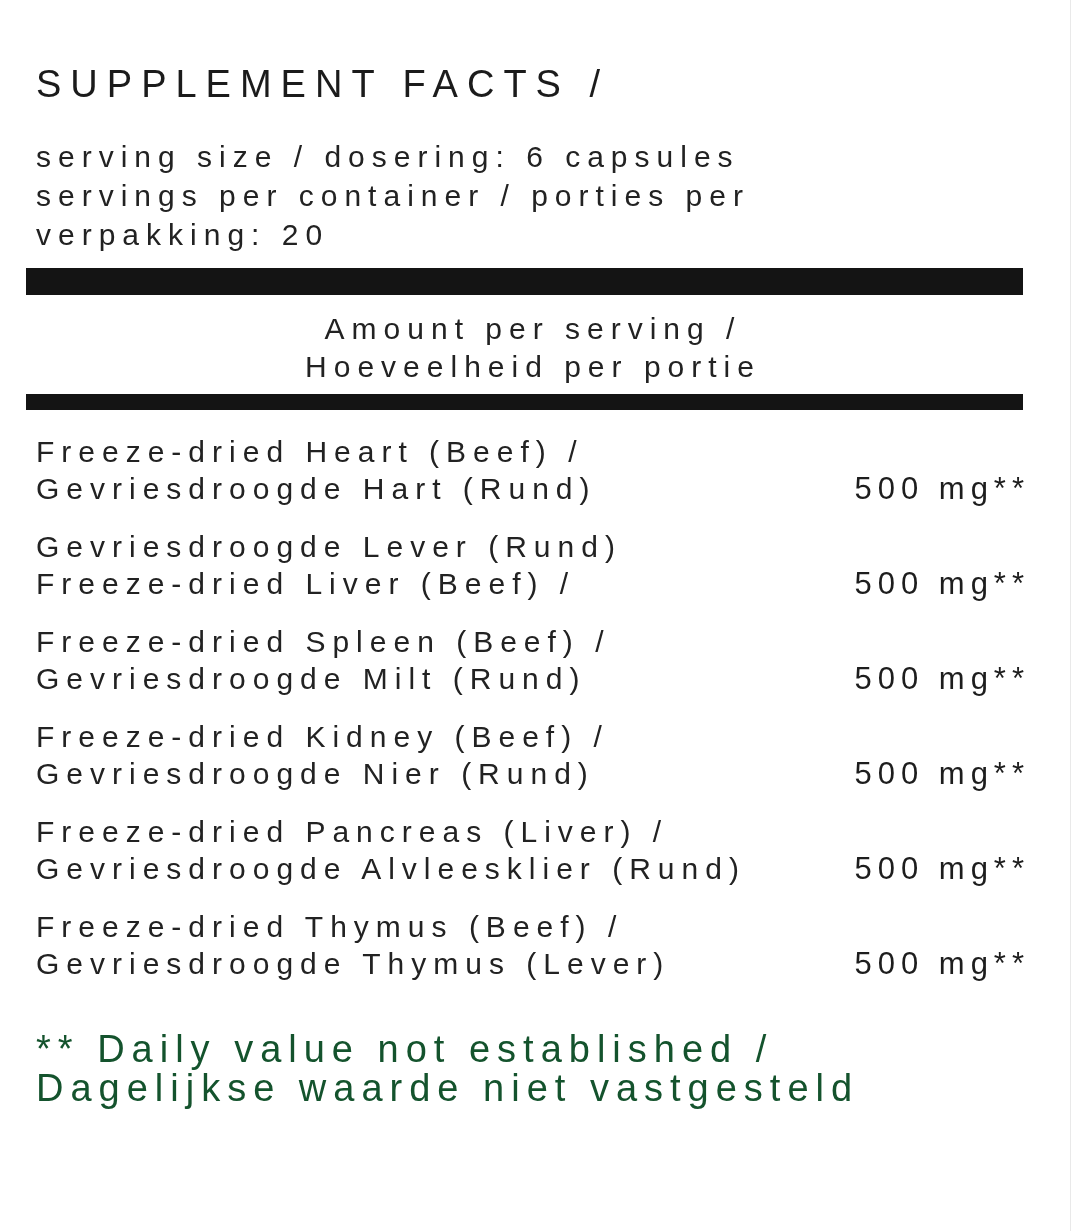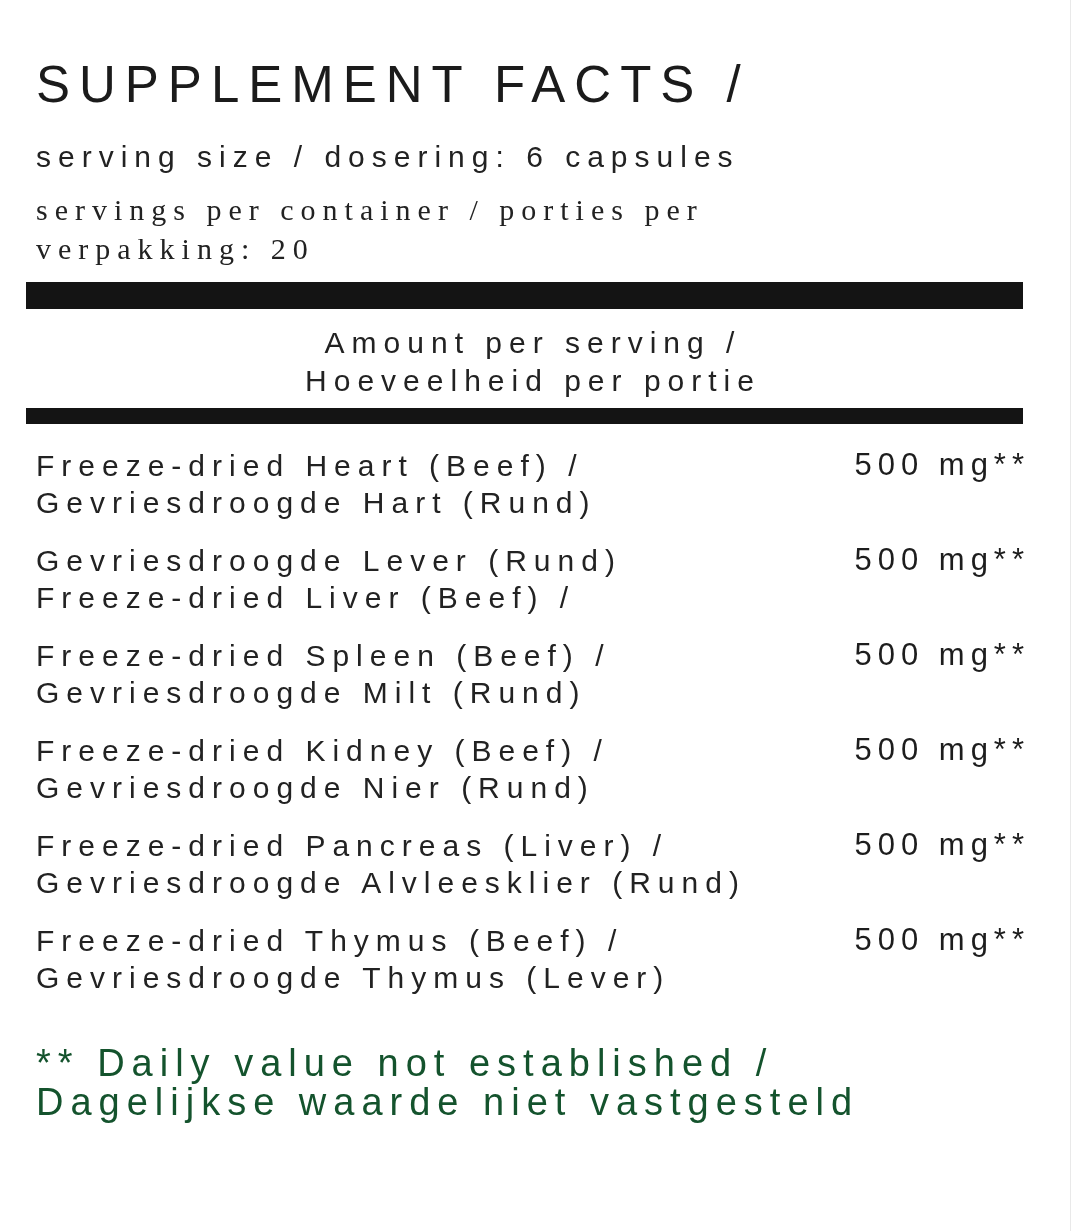--- a/index.html
+++ b/index.html
@@ -17,38 +17,36 @@
     -webkit-font-smoothing: antialiased;
   }
   .panel {
     box-sizing: border-box;
     width: 1073px;
     height: 1231px;
     padding: 56px 43px 0 36px;
     position: relative;
   }
   .title {
-    font-size: 51px;
+    font-size: 38px;
     line-height: 57px;
     letter-spacing: 9px;
     font-weight: 400;
     color: #1b1b1b;
     margin: 0 0 24px 0;
   }
   .serving-line {
     font-size: 30px;
     line-height: 39px;
     letter-spacing: 7px;
     color: #222222;
     margin: 0;
   }
   .serving-line + .serving-line {
-    margin-top: 14px;
     max-width: 850px;
-    font-family: Liberation Serif, serif;
   }
   .bar {
     height: 27px;
     background: #141414;
     margin: 14px 7px 0 -10px;
   }
   .bar.thin {
     height: 16px;
     margin-top: 8px;
   }
@@ -58,21 +56,21 @@
     font-size: 30px;
     line-height: 38px;
     letter-spacing: 7px;
     color: #222222;
   }
   .rows {
     margin-top: 23px;
   }
   .row {
     display: flex;
-    align-items: flex-start;
+    align-items: flex-end;
     margin-bottom: 21px;
   }
   .row-name {
     width: 790px;
     font-size: 30px;
     line-height: 37px;
     letter-spacing: 7px;
     color: #222222;
   }
   .row-amount {

